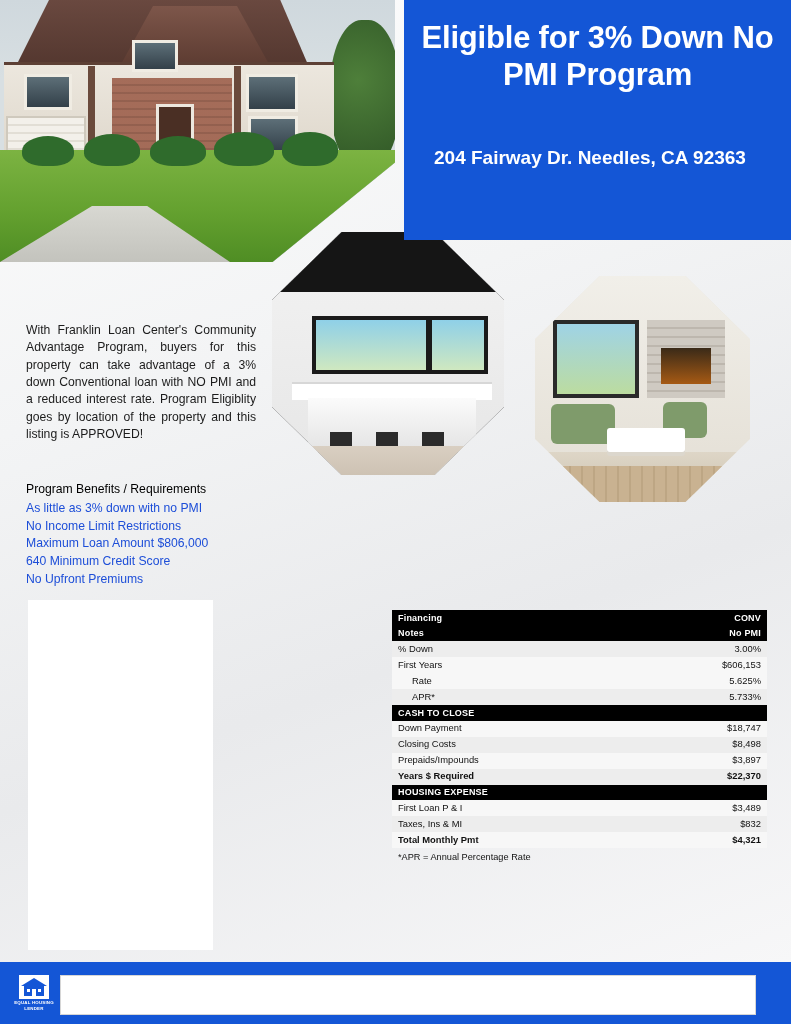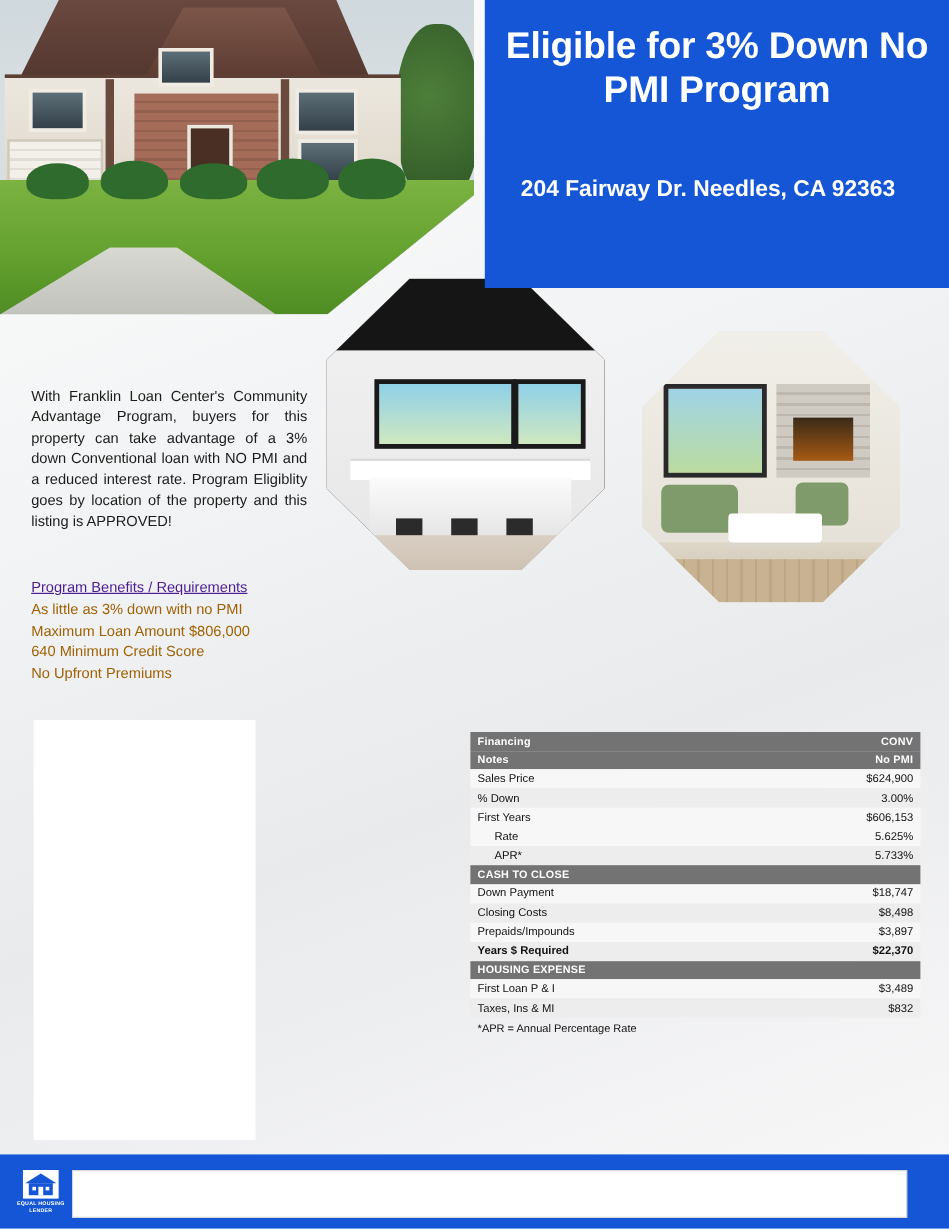--- a/index.html
+++ b/index.html
@@ -171,51 +171,50 @@
     width: 230px;
     font-size: 12.2px;
     line-height: 1.42;
     color: #1c1c1c;
     text-align: justify;
   }
   .benefits-title {
     position: absolute;
     left: 26px; top: 482px;
     font-size: 12.2px;
-    color: #4c1d95;
-    text-decoration: underline;
+    color: #000000;
   }
   .benefits-list {
     position: absolute;
     left: 26px; top: 500px;
     width: 250px;
     font-size: 12.2px;
     line-height: 1.45;
-    color: #a16207;
+    color: #1d4ed8;
   }
   .benefits-list div { white-space: nowrap; }
 
   
   .fin-table {
     position: absolute;
     left: 392px; top: 610px;
     width: 375px;
     font-size: 9.4px;
     color: #111111;
   }
   .fin-row {
     display: flex;
     justify-content: space-between;
     padding: 2.6px 6px;
     line-height: 1.15;
   }
   .fin-row.alt { background: #ededed; }
   .fin-row.plain { background: #f7f7f7; }
   .fin-row.blue {
-    background: #737373;
+    background: #000000;
     color: #ffffff;
     font-weight: bold;
     font-size: 9px;
     letter-spacing: .2px;
   }
   .fin-row.bold { font-weight: bold; }
   .fin-row .lbl.indent { padding-left: 14px; }
   .fin-note {
     padding: 4px 6px 0 6px;
     font-size: 9.2px;
@@ -312,38 +311,35 @@
   </div>
 
   <div class="blue-header"></div>
   <div class="header-title">Eligible for 3% Down No PMI Program</div>
   <div class="header-address">204 Fairway Dr. Needles, CA 92363</div>
 
   <div class="body-copy">With Franklin Loan Center's Community Advantage Program, buyers for this property can take advantage of a 3% down Conventional loan with NO PMI and a reduced interest rate. Program Eligiblity goes by location of the property and this listing is APPROVED!</div>
   <div class="benefits-title">Program Benefits / Requirements</div>
   <div class="benefits-list">
     <div>As little as 3% down with no PMI</div>
+    <div>No Income Limit Restrictions</div>
     <div>Maximum Loan Amount $806,000</div>
     <div>640 Minimum Credit Score</div>
     <div>No Upfront Premiums</div>
   </div>
 
   <div class="fin-table">
     <div class="fin-row blue">
       <span class="lbl">Financing</span>
       <span class="val">CONV</span>
     </div>
     <div class="fin-row blue">
       <span class="lbl">Notes</span>
       <span class="val">No PMI</span>
     </div>
-    <div class="fin-row plain">
-      <span class="lbl">Sales Price</span>
-      <span class="val">$624,900</span>
-    </div>
     <div class="fin-row alt">
       <span class="lbl">% Down</span>
       <span class="val">3.00%</span>
     </div>
     <div class="fin-row plain">
       <span class="lbl">First Years</span>
       <span class="val">$606,153</span>
     </div>
     <div class="fin-row plain">
       <span class="lbl indent">Rate</span>
@@ -377,20 +373,24 @@
       <span class="lbl">HOUSING EXPENSE</span>
       <span class="val"></span>
     </div>
     <div class="fin-row plain">
       <span class="lbl">First Loan P &amp; I</span>
       <span class="val">$3,489</span>
     </div>
     <div class="fin-row alt">
       <span class="lbl">Taxes, Ins &amp; MI</span>
       <span class="val">$832</span>
+    </div>
+    <div class="fin-row plain bold">
+      <span class="lbl">Total Monthly Pmt</span>
+      <span class="val">$4,321</span>
     </div>
     <div class="fin-note">*APR = Annual Percentage Rate</div>
   </div>
 
   <div class="footer-bar"></div>
   <div class="eho">
     <svg width="30" height="24" viewBox="0 0 30 24" aria-hidden="true">
       <rect x="0" y="0" width="30" height="24" fill="#ffffff"></rect>
       <polygon points="15,3 28,11 2,11" fill="#1456d6"></polygon>
       <rect x="5" y="11" width="20" height="10" fill="#1456d6"></rect>

